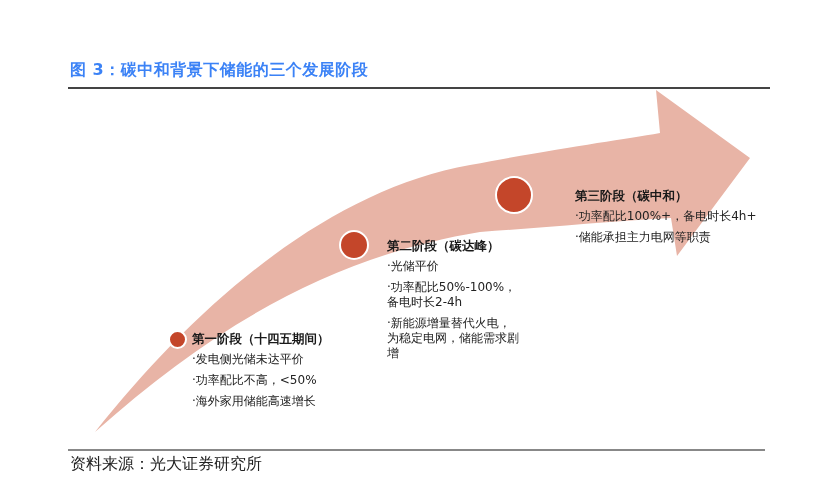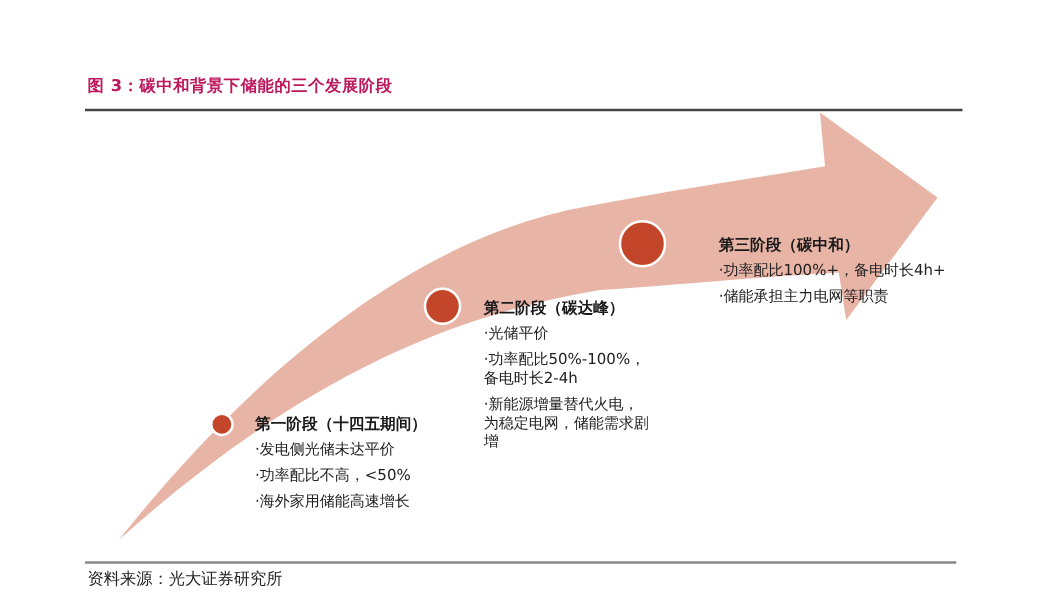--- a/index.html
+++ b/index.html
@@ -1,22 +1,22 @@
 <!DOCTYPE html>
 <html><head>
   <meta charset="utf-8">
   <style>
     html, body { margin: 0; padding: 0; background: #ffffff; }
     body { width: 836px; height: 488px; position: relative; overflow: hidden;
            font-family: "DejaVu Sans", "Liberation Sans", sans-serif; color: #222; }
-    .title { position: absolute; left: 70px; top: 60px; font-size: 13px; font-weight: bold;
-             color: #be185d; letter-spacing: 0.5px; }
+    .title { position: absolute; left: 70px; top: 60px; font-size: 16px; font-weight: bold;
+             color: #3b82f6; letter-spacing: 0.5px; }
     .rule-top { position: absolute; left: 68px; top: 87px; width: 702px; height: 2px; background: #444; }
     .rule-bottom { position: absolute; left: 68px; top: 449px; width: 697px; height: 2px; background: #888; }
-    .source { position: absolute; left: 70px; top: 454px; font-size: 13px; color: #222; }
+    .source { position: absolute; left: 70px; top: 454px; font-size: 16px; color: #222; }
     svg.arrow { position: absolute; left: 0; top: 0; }
     .stage { position: absolute; font-size: 12px; line-height: 15px; color: #222; }
     .stage .heading { font-weight: bold; font-size: 12.5px; color: #1a1a1a; white-space: nowrap; }
     .stage .item { margin-top: 6px; white-space: nowrap; }
     .stage .item.wrap { white-space: normal; }
     .dot { position: absolute; border-radius: 50%; background: #c4462a; border: 2px solid #ffffff;
            box-sizing: border-box; }
   </style>
 </head>
 <body>
@@ -33,21 +33,21 @@
            L 677 256
            L 671 218
            C 600 222, 540 228, 480 232
            C 340 255, 220 320, 95 432 Z" fill="#e8b4a6"></path>
 </svg>
 
 <div class="dot" style="left:168px; top:330px; width:19px; height:19px;"></div>
 <div class="dot" style="left:339px; top:230px; width:30px; height:30px;"></div>
 <div class="dot" style="left:495px; top:176px; width:38px; height:38px;"></div>
 
-<div class="stage" style="left:204px; top:331px; width:170px;">
+<div class="stage" style="left:192px; top:331px; width:170px;">
   <div class="heading">第一阶段（十四五期间）</div>
   <div class="item">·发电侧光储未达平价</div>
   <div class="item">·功率配比不高，&lt;50%</div>
   <div class="item">·海外家用储能高速增长</div>
 </div>
 
 <div class="stage" style="left:387px; top:238px; width:140px;">
   <div class="heading">第二阶段（碳达峰）</div>
   <div class="item">·光储平价</div>
   <div class="item wrap" style="width:135px;">·功率配比50%-100%，备电时长2-4h</div>

